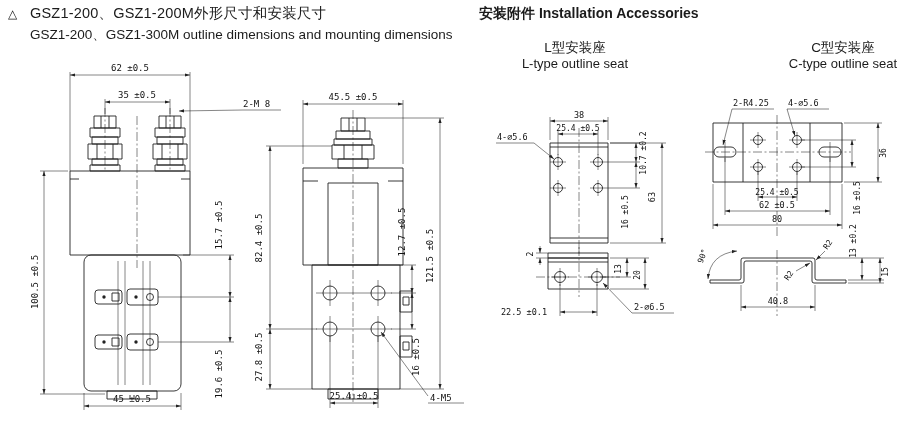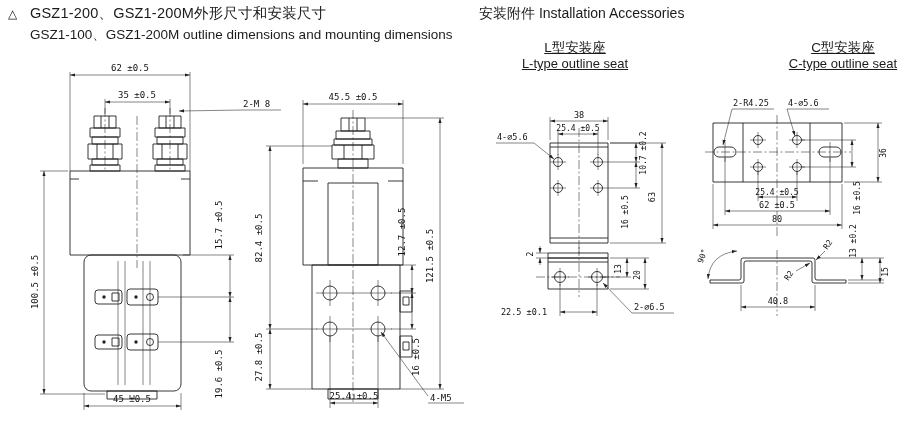--- a/index.html
+++ b/index.html
@@ -2,22 +2,22 @@
 <html><head>
 <meta charset="utf-8">
 <style>
   html,body{margin:0;padding:0;background:#fff;}
   #canvas{position:relative;width:907px;height:431px;background:#ffffff;overflow:hidden;
           font-family:"Liberation Sans", sans-serif;color:#1b1b1b;}
   .hdr{position:absolute;white-space:nowrap;}
   .h-marker{left:8px;top:7px;font-size:12px;}
   .h-zh{left:30px;top:4px;font-size:14.5px;letter-spacing:0.2px;}
   .h-en{left:30px;top:26px;font-size:13.5px;}
-  .h-acc{left:479px;top:5px;font-size:14px;}
-  .seat-title{position:absolute;width:150px;text-align:center;line-height:16px;text-decoration:underline;}
+  .h-acc{left:479px;top:5px;font-size:14px;font-weight:bold;}
+  .seat-title{position:absolute;width:150px;text-align:center;line-height:16px;}
   .seat-title .zh{font-size:13.5px;}
   .seat-title .en{font-size:13px;}
   #lt{left:500px;top:40px;}
   #ct{left:768px;top:40px;}
   svg{position:absolute;left:0;top:0;}
   .s{stroke:#222;stroke-width:0.9;fill:none;stroke-linejoin:round;}
   .thin{stroke:#222;stroke-width:0.55;fill:none;}
   .cl{stroke:#222;stroke-width:0.55;fill:none;stroke-dasharray:9 2.5 2 2.5;}
   .dim{stroke:#222;stroke-width:0.55;fill:none;}
   .dt{font-family:"DejaVu Sans Mono", monospace;font-size:9px;fill:#111;text-anchor:middle;}
@@ -26,21 +26,21 @@
   .as{text-anchor:start;}
   .dot{fill:#222;stroke:none;}
 </style>
 </head>
 <body>
 
 <div id="canvas">
 
   <div class="hdr h-marker">△</div>
   <div class="hdr h-zh">GSZ1-200、GSZ1-200M外形尺寸和安装尺寸</div>
-  <div class="hdr h-en">GSZ1-100、GSZ1-200M outline dimensions and mounting dimensions</div>
+  <div class="hdr h-en">GSZ1-200、GSZ1-300M outline dimensions and mounting dimensions</div>
   <div class="hdr h-acc">安装附件 Installation Accessories</div>
 
   <div class="seat-title" id="lt">
     <div class="zh">L型安装座</div>
     <div class="en">L-type outline seat</div>
   </div>
   <div class="seat-title" id="ct">
     <div class="zh">C型安装座</div>
     <div class="en">C-type outline seat</div>
   </div>

